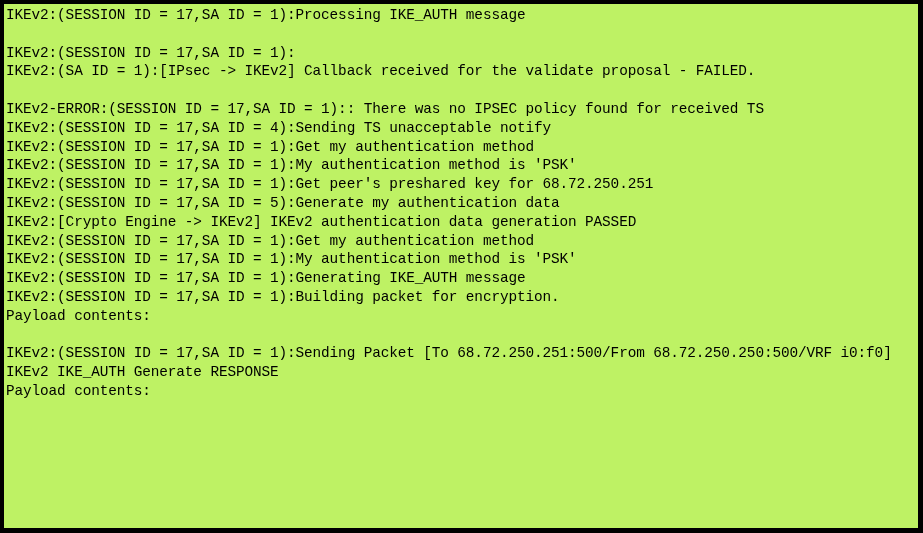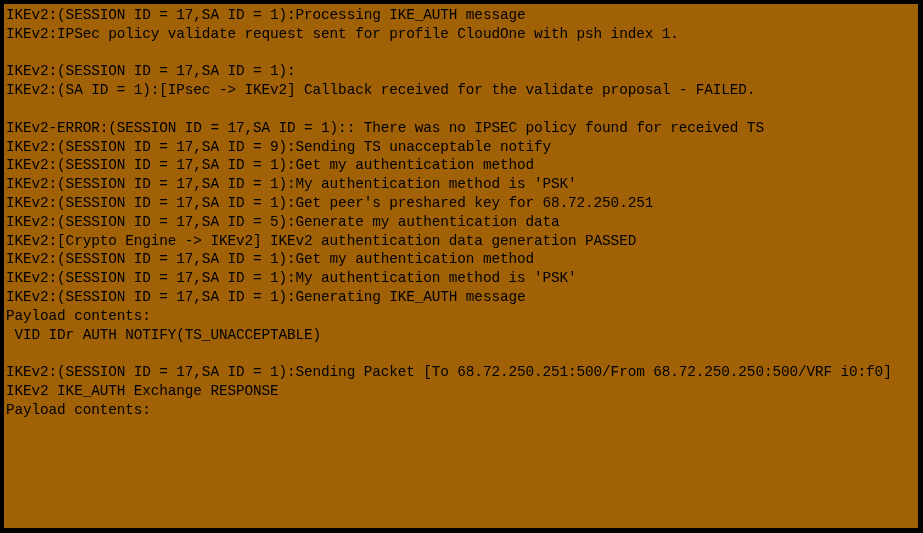--- a/index.html
+++ b/index.html
@@ -11,21 +11,21 @@
   body {
     width: 923px;
     height: 533px;
     overflow: hidden;
     font-family: "Liberation Mono", "DejaVu Sans Mono", monospace;
   }
   #log-console {
     box-sizing: border-box;
     width: 923px;
     height: 533px;
-    background: #a16207;
+    background: #bef264;
     border-top: 4px solid #000000;
     border-left: 4px solid #000000;
     border-right: 5px solid #000000;
     border-bottom: 5px solid #000000;
     padding: 2px 0 0 2px;
     overflow: hidden;
   }
   #log-lines {
     display: block;
   }
@@ -43,35 +43,34 @@
   .log-line.blank {
     color: transparent;
   }
 </style>
 </head>
 <body>
 
 <div id="log-console">
   <div id="log-lines">
       <div class="log-line">IKEv2:(SESSION ID = 17,SA ID = 1):Processing IKE_AUTH message</div>
-      <div class="log-line">IKEv2:IPSec policy validate request sent for profile CloudOne with psh index 1.</div>
       <div class="log-line blank">&nbsp;</div>
       <div class="log-line">IKEv2:(SESSION ID = 17,SA ID = 1):</div>
       <div class="log-line">IKEv2:(SA ID = 1):[IPsec -&gt; IKEv2] Callback received for the validate proposal - FAILED.</div>
       <div class="log-line blank">&nbsp;</div>
       <div class="log-line">IKEv2-ERROR:(SESSION ID = 17,SA ID = 1):: There was no IPSEC policy found for received TS</div>
-      <div class="log-line">IKEv2:(SESSION ID = 17,SA ID = 9):Sending TS unacceptable notify</div>
+      <div class="log-line">IKEv2:(SESSION ID = 17,SA ID = 4):Sending TS unacceptable notify</div>
       <div class="log-line">IKEv2:(SESSION ID = 17,SA ID = 1):Get my authentication method</div>
       <div class="log-line">IKEv2:(SESSION ID = 17,SA ID = 1):My authentication method is 'PSK'</div>
       <div class="log-line">IKEv2:(SESSION ID = 17,SA ID = 1):Get peer's preshared key for 68.72.250.251</div>
       <div class="log-line">IKEv2:(SESSION ID = 17,SA ID = 5):Generate my authentication data</div>
       <div class="log-line">IKEv2:[Crypto Engine -&gt; IKEv2] IKEv2 authentication data generation PASSED</div>
       <div class="log-line">IKEv2:(SESSION ID = 17,SA ID = 1):Get my authentication method</div>
       <div class="log-line">IKEv2:(SESSION ID = 17,SA ID = 1):My authentication method is 'PSK'</div>
       <div class="log-line">IKEv2:(SESSION ID = 17,SA ID = 1):Generating IKE_AUTH message</div>
+      <div class="log-line">IKEv2:(SESSION ID = 17,SA ID = 1):Building packet for encryption.</div>
       <div class="log-line">Payload contents:</div>
-      <div class="log-line"> VID IDr AUTH NOTIFY(TS_UNACCEPTABLE)</div>
       <div class="log-line blank">&nbsp;</div>
       <div class="log-line">IKEv2:(SESSION ID = 17,SA ID = 1):Sending Packet [To 68.72.250.251:500/From 68.72.250.250:500/VRF i0:f0]</div>
-      <div class="log-line">IKEv2 IKE_AUTH Exchange RESPONSE</div>
+      <div class="log-line">IKEv2 IKE_AUTH Generate RESPONSE</div>
       <div class="log-line">Payload contents:</div>
     </div>
 </div>
 
 </body></html>

